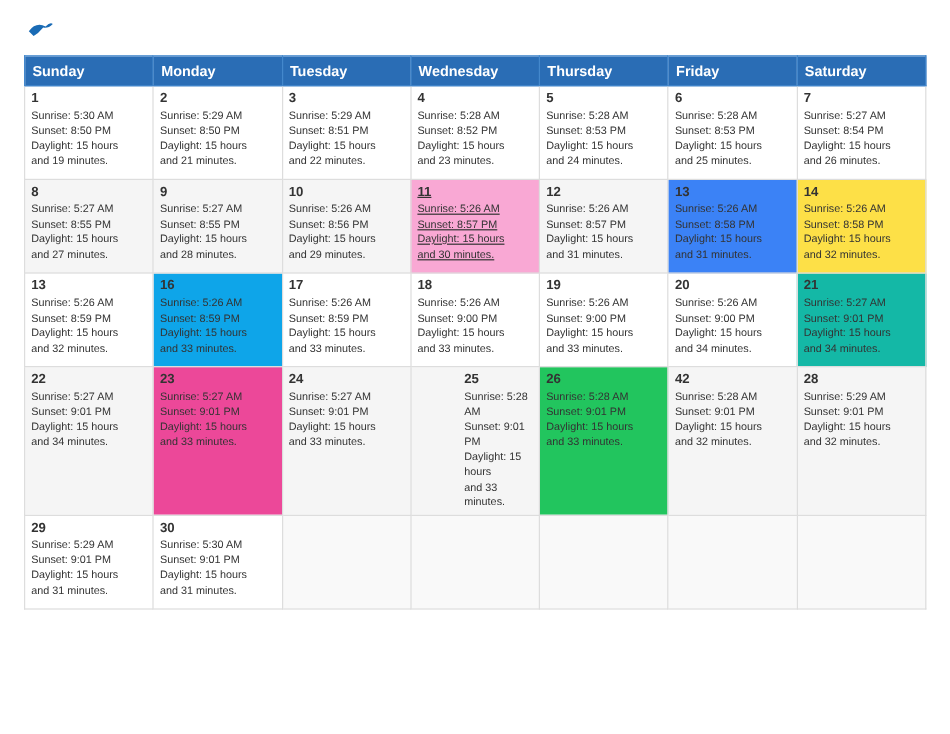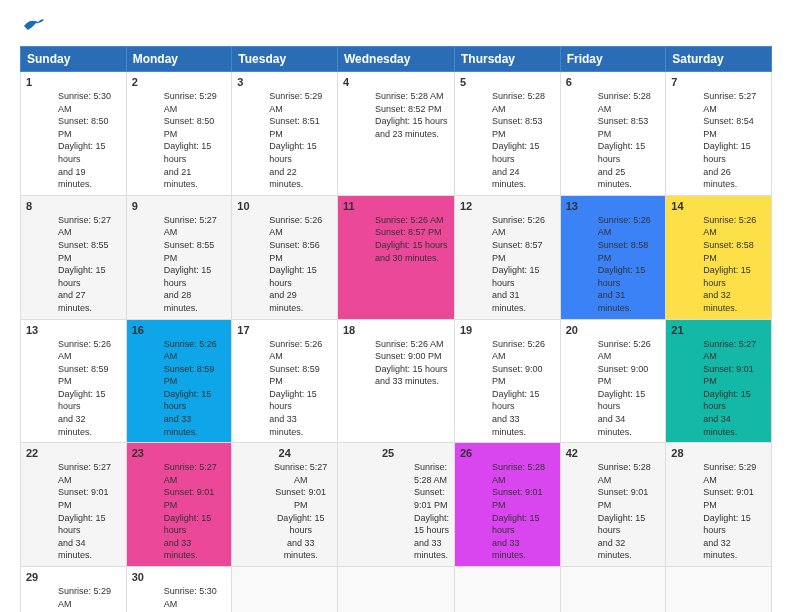--- a/index.html
+++ b/index.html
@@ -92,21 +92,20 @@
     .day-num {
       font-size: 11px;
       font-weight: bold;
       display: block;
       margin-bottom: 2px;
     }
     .day-info {
       font-size: 9px;
       line-height: 1.4;
       color: #333;
-      margin-left: 32px;
     }
     .empty-cell {
       background: #f9f9f9 !important;
     }
   </style>
 </head>
 <body>
 
 <div class="page">
   <div class="header">
@@ -204,21 +203,21 @@
 Daylight: 15 hours
 and 28 minutes.</div>
           </td>
           <td style="background: rgb(245, 245, 245);">
             <span class="day-num">10</span>
             <div class="day-info" style="white-space: pre-line;">Sunrise: 5:26 AM
 Sunset: 8:56 PM
 Daylight: 15 hours
 and 29 minutes.</div>
           </td>
-          <td style="background: #ec4899;">
+          <td style="background: #f9a8d4; text-decoration: underline;">
             <span class="day-num">11</span>
             <div class="day-info" style="white-space: pre-line;">Sunrise: 5:26 AM
 Sunset: 8:57 PM
 Daylight: 15 hours
 and 30 minutes.</div>
           </td>
           <td style="background: rgb(245, 245, 245);">
             <span class="day-num">12</span>
             <div class="day-info" style="white-space: pre-line;">Sunrise: 5:26 AM
 Sunset: 8:57 PM
@@ -299,35 +298,35 @@
 Daylight: 15 hours
 and 34 minutes.</div>
           </td>
           <td style="background: #ec4899;">
             <span class="day-num">23</span>
             <div class="day-info" style="white-space: pre-line;">Sunrise: 5:27 AM
 Sunset: 9:01 PM
 Daylight: 15 hours
 and 33 minutes.</div>
           </td>
-          <td style="background: rgb(245, 245, 245); text-align: center;">
+          <td style="background: rgb(245, 245, 245);">
             <span class="day-num">24</span>
             <div class="day-info" style="white-space: pre-line;">Sunrise: 5:27 AM
 Sunset: 9:01 PM
 Daylight: 15 hours
 and 33 minutes.</div>
           </td>
           <td style="background: rgb(245, 245, 245); padding-left: 44px;">
             <span class="day-num">25</span>
             <div class="day-info" style="white-space: pre-line;">Sunrise: 5:28 AM
 Sunset: 9:01 PM
 Daylight: 15 hours
 and 33 minutes.</div>
           </td>
-          <td style="background: #d946ef;">
+          <td style="background: #22c55e;">
             <span class="day-num">26</span>
             <div class="day-info" style="white-space: pre-line;">Sunrise: 5:28 AM
 Sunset: 9:01 PM
 Daylight: 15 hours
 and 33 minutes.</div>
           </td>
           <td style="background: rgb(245, 245, 245);">
             <span class="day-num">42</span>
             <div class="day-info" style="white-space: pre-line;">Sunrise: 5:28 AM
 Sunset: 9:01 PM

